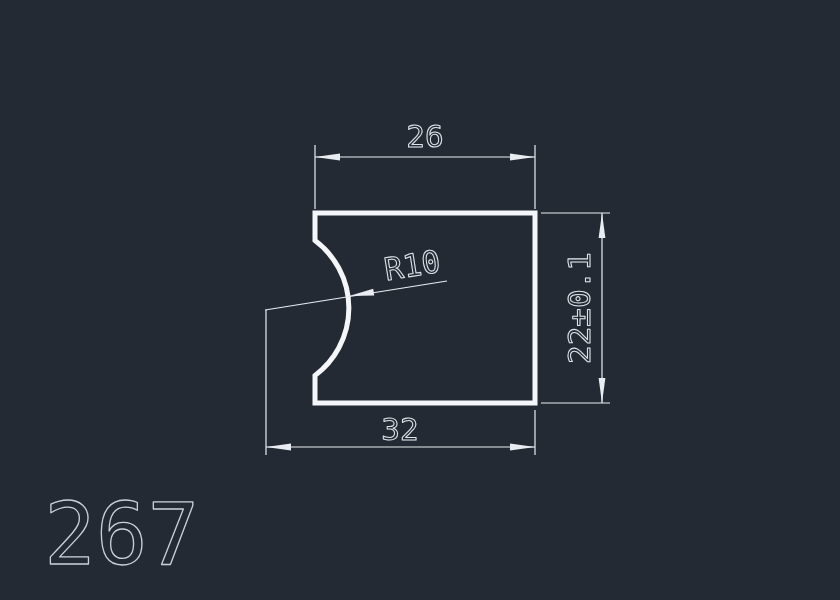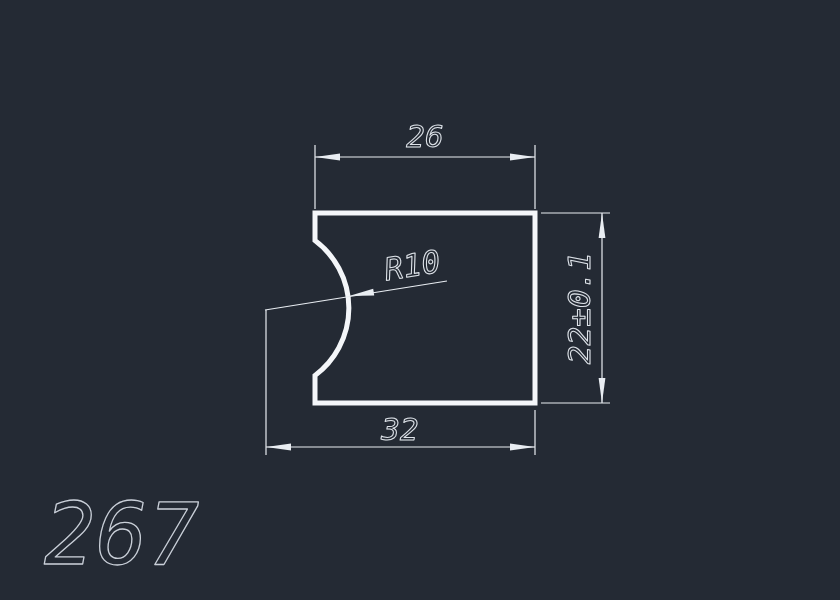--- a/index.html
+++ b/index.html
@@ -5,21 +5,20 @@
   html, body {
     margin: 0;
     padding: 0;
     background: #242a34;
   }
   .stage {
     width: 840px;
     height: 600px;
     position: relative;
     overflow: hidden;
-    font-style: italic;
   }
   svg {
     display: block;
   }
   svg text {
     font-family: "DejaVu Sans Mono", "Liberation Mono", monospace;
     fill: none;
     stroke-width: 1.05;
     stroke-linejoin: round;
     stroke-linecap: round;

